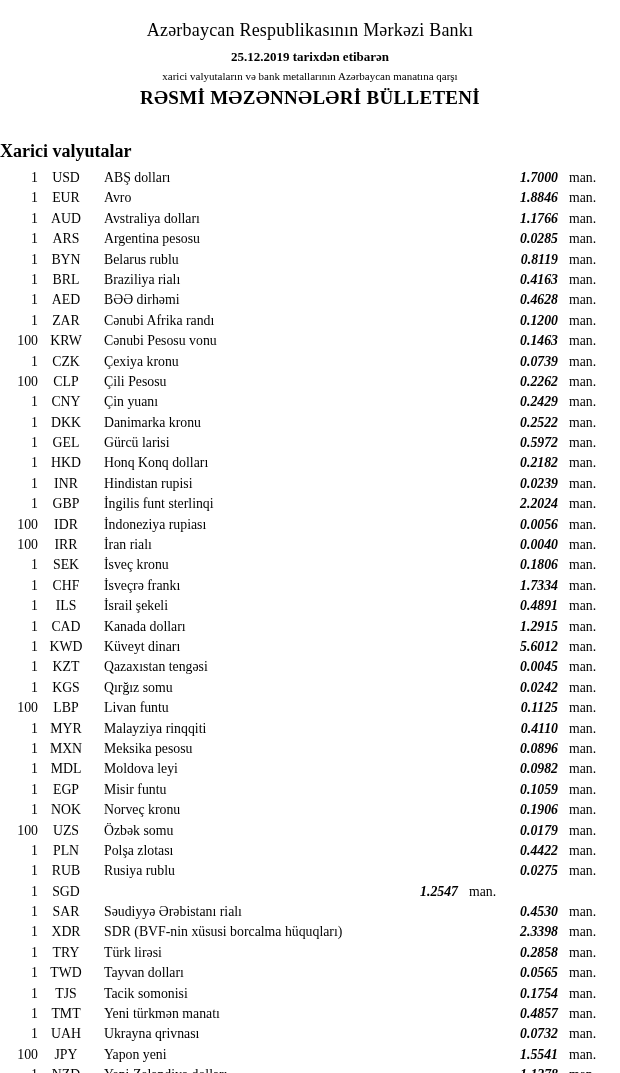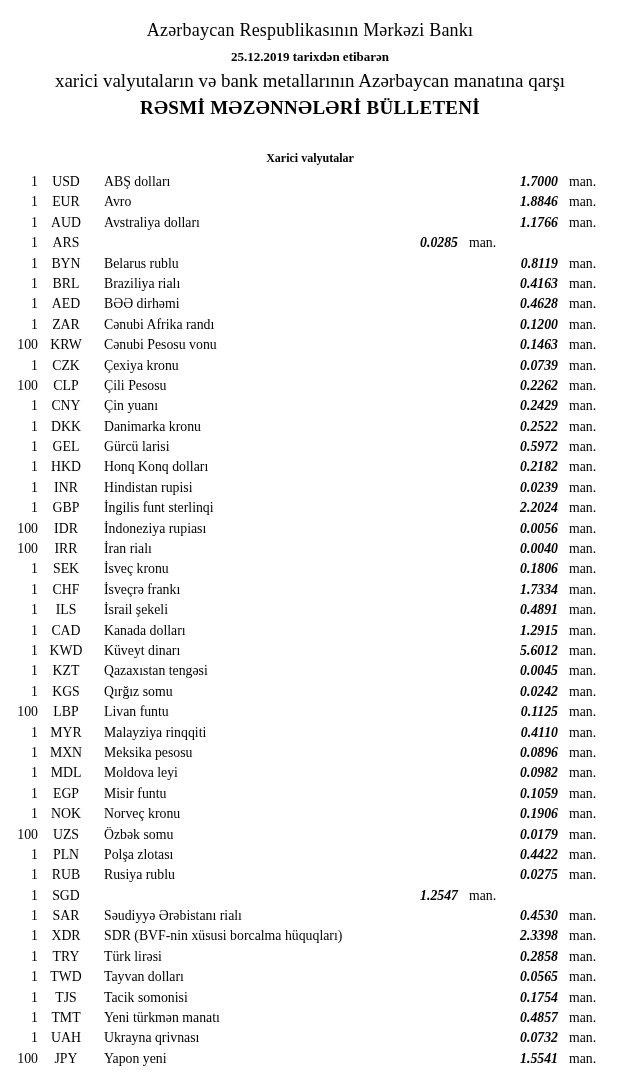--- a/index.html
+++ b/index.html
@@ -23,33 +23,33 @@
     letter-spacing: 0.2px;
   }
   .date-line {
     text-align: center;
     font-size: 13px;
     font-weight: bold;
     margin-top: 8px;
   }
   .sub-line {
     text-align: center;
-    font-size: 19px;
+    font-size: 11px;
     margin-top: 5px;
   }
   .bulletin-line {
     text-align: center;
     font-size: 19px;
     font-weight: bold;
     letter-spacing: 0.3px;
     margin-top: 5px;
   }
   .section-title {
-    text-align: center;
-    font-size: 12px;
+    text-align: left;
+    font-size: 18px;
     font-weight: bold;
     margin-top: 32px;
     margin-bottom: 6px;
   }
   .rates {
     padding: 0 16px 0 8px;
   }
   .rate-row {
     display: grid;
     grid-template-columns: 30px 56px 1fr 100px 46px;
@@ -100,20 +100,21 @@
     <span class="qty">1</span>
     <span class="code">AUD</span>
     <span class="name">Avstraliya dolları</span>
     <span class="rate">1.1766</span>
     <span class="unit">man.</span>
   </div>
 
   <div class="rate-row">
     <span class="qty">1</span>
     <span class="code">ARS</span>
+    <span class="name">Argentina pesosu</span>
     <span class="rate">0.0285</span>
     <span class="unit">man.</span>
   </div>
 
   <div class="rate-row">
     <span class="qty">1</span>
     <span class="code">BYN</span>
     <span class="name">Belarus rublu</span>
     <span class="rate">0.8119</span>
     <span class="unit">man.</span>

